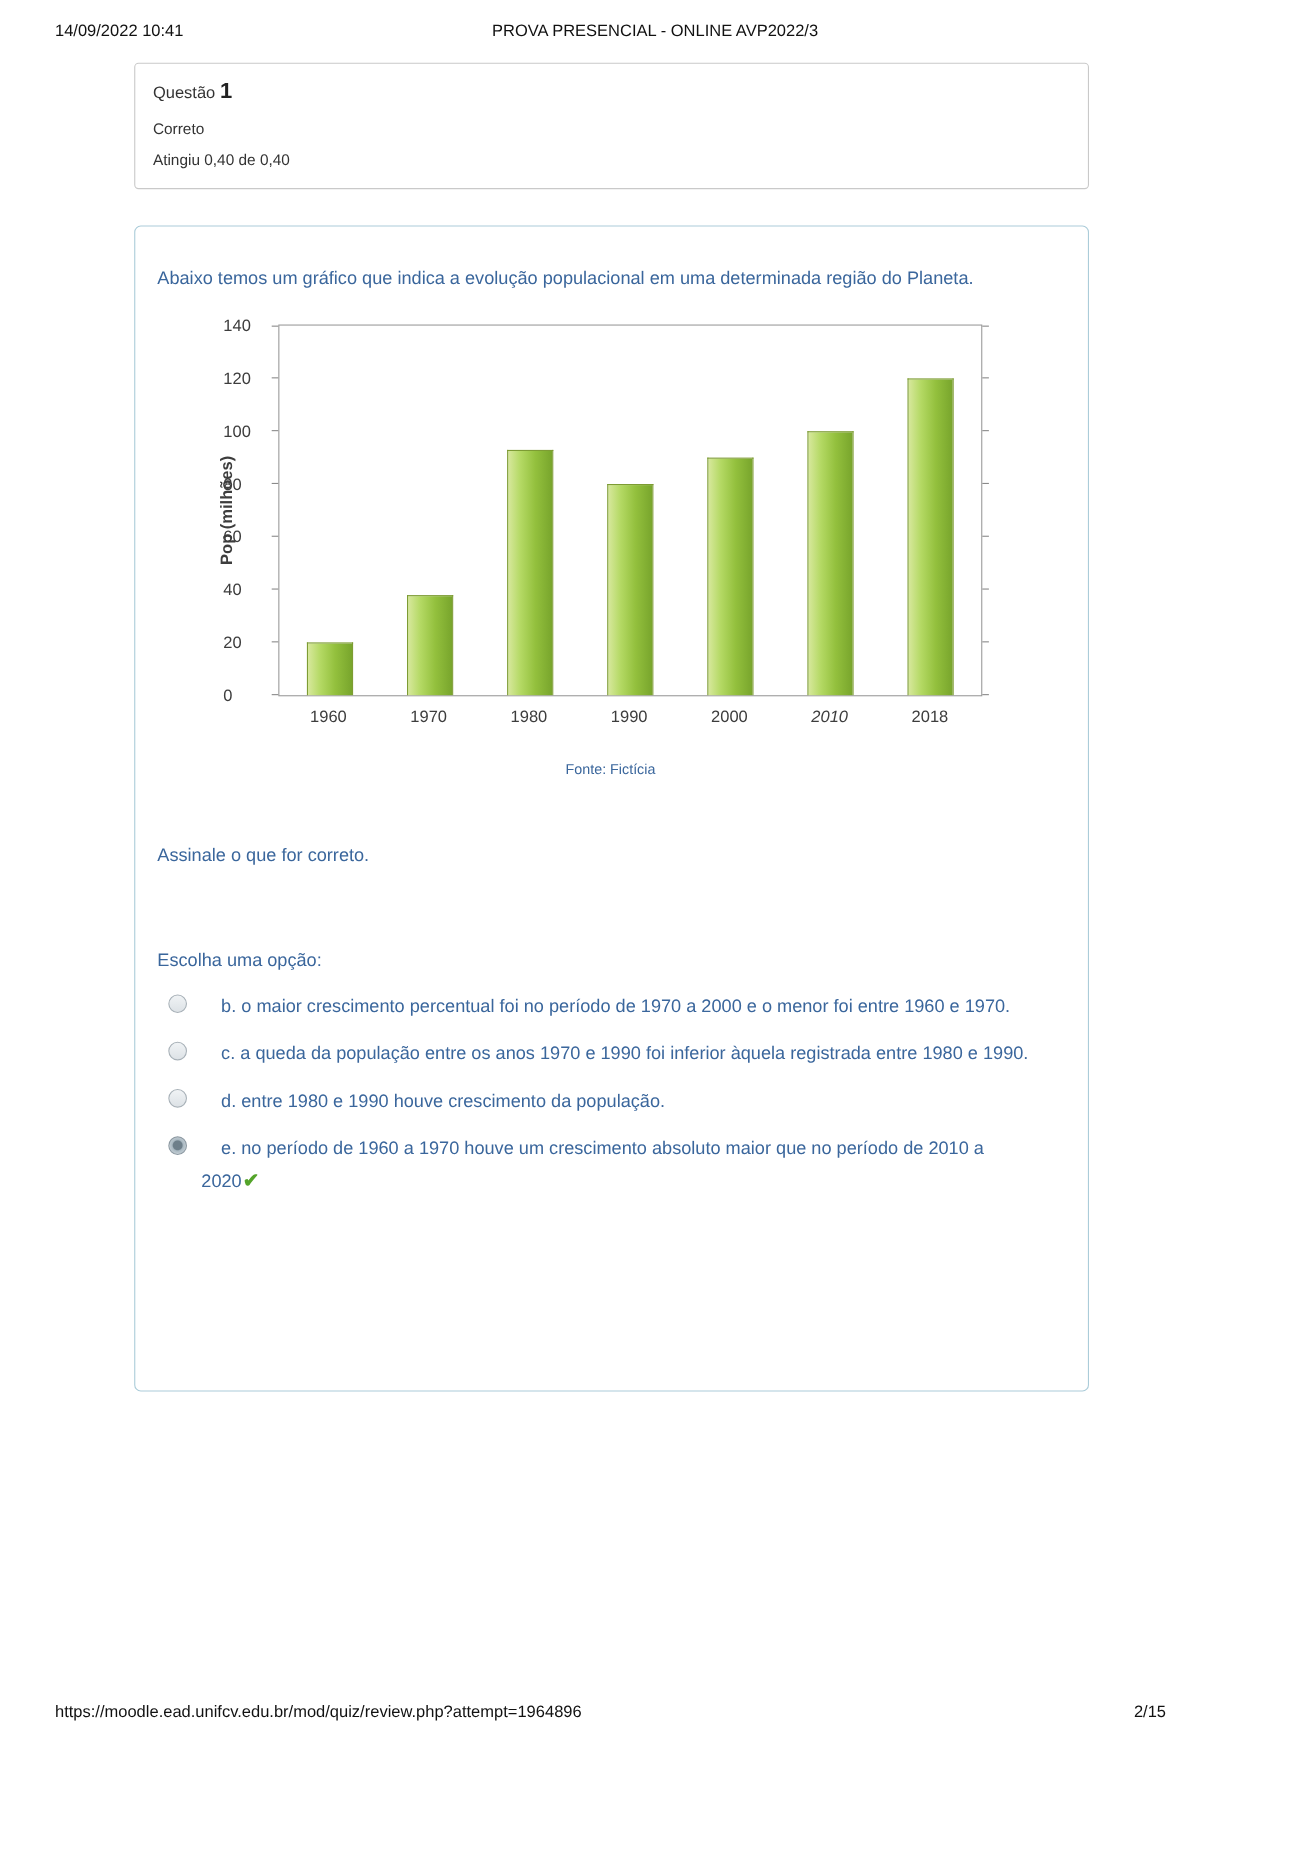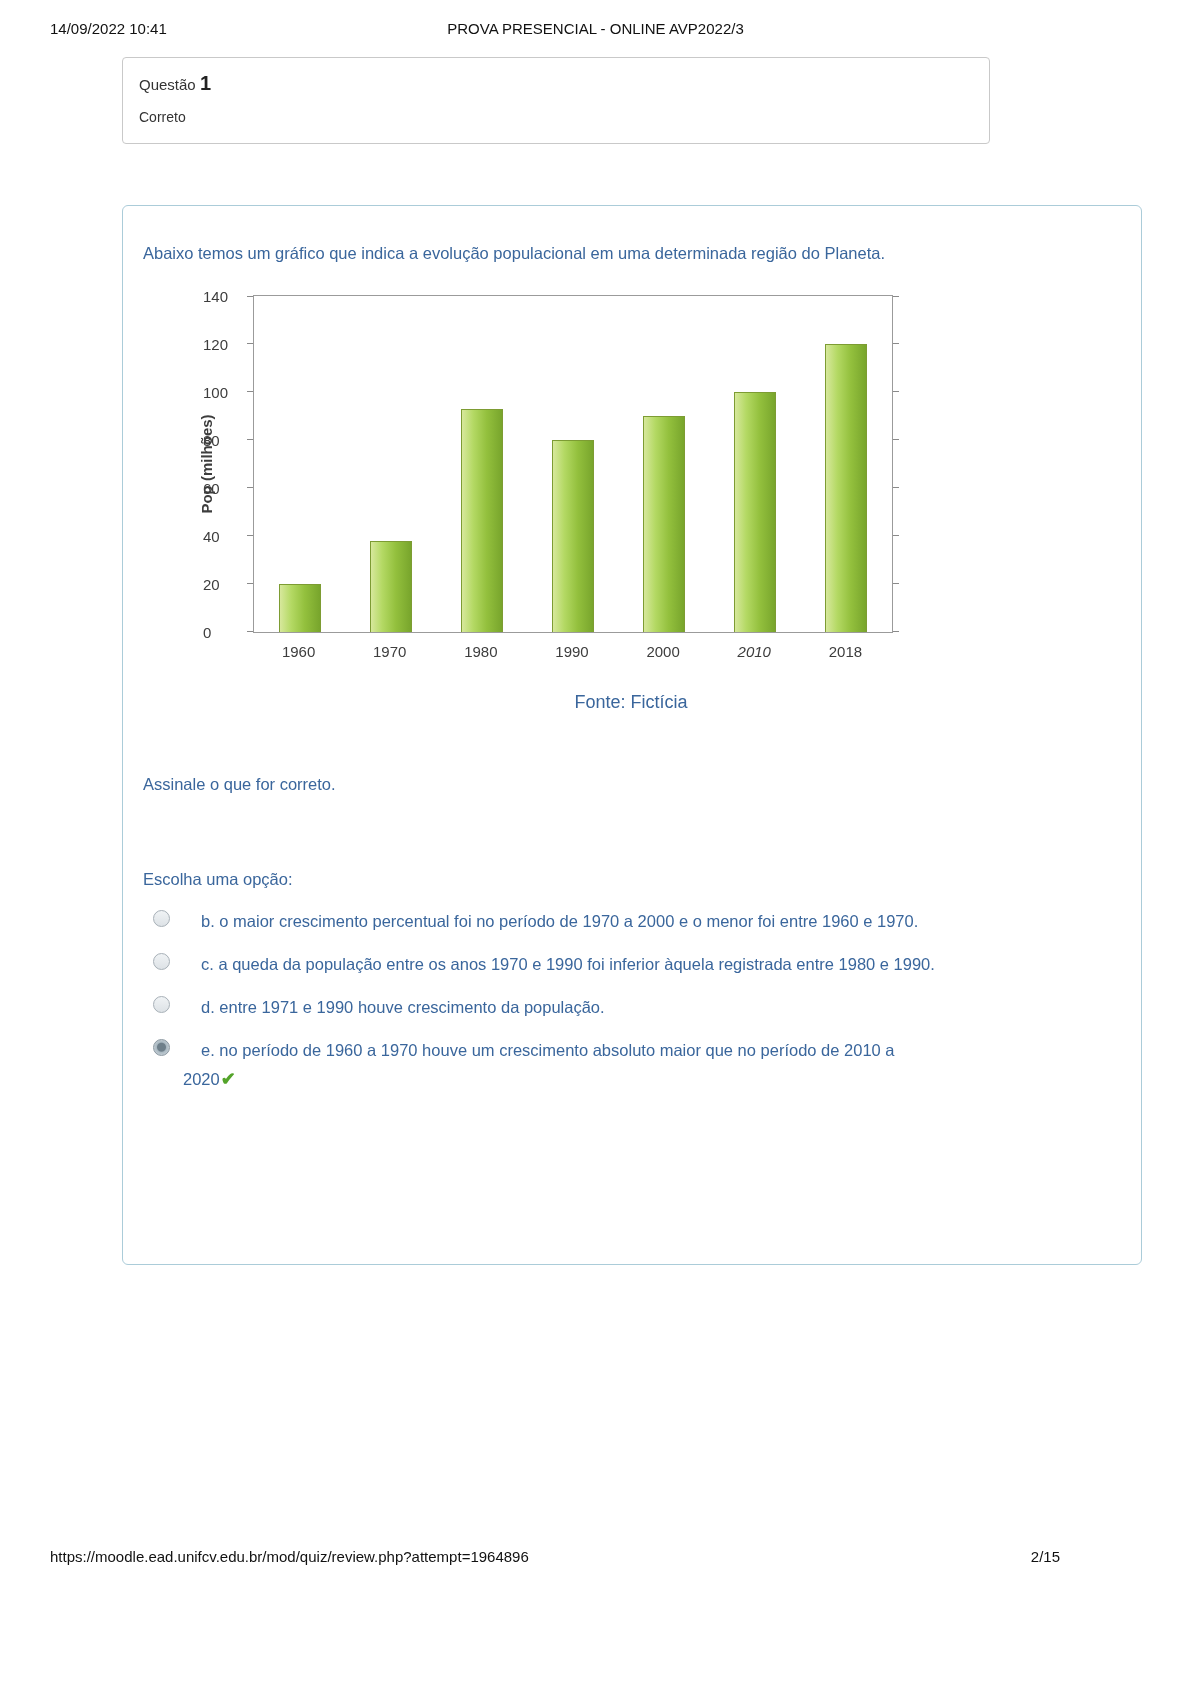--- a/index.html
+++ b/index.html
@@ -29,21 +29,21 @@
     padding: 14px 16px 18px 16px;
     color: #333;
   }
   .qinfo-title { font-size: 15px; color: #333; }
   .qinfo-number { font-size: 20px; font-weight: bold; color: #222; }
   .qinfo-status { font-size: 14px; margin-top: 14px; }
   .qinfo-grade  { font-size: 14px; margin-top: 12px; }
 
   
   .question-box {
-    position: absolute; left: 122px; top: 205px; width: 1020px; min-height: 1060px;
+    position: absolute; left: 122px; top: 205px; width: 868px; min-height: 1060px;
     border: 1px solid #abccd9; border-radius: 6px;
     padding: 34px 22px 26px 20px;
     color: #3a669c;
   }
   .q-intro { font-size: 16.5px; line-height: 1.65; max-width: 790px; color: #3a669c; }
 
   
   .chart-block { margin: 28px 0 0 110px; width: 660px; }
   .chart-area { position: relative; width: 640px; height: 338px; }
   .chart-plot {
@@ -63,21 +63,21 @@
   .tick.left { left: -7px; }
   .tick.right { right: -7px; }
   .xlabels { display: flex; width: 640px; margin-top: 10px; }
   .xtick-label { text-align: center; font-size: 15px; color: #3d3d3d; }
   .y-axis-title {
     position: absolute; left: -96px; top: 50%;
     transform: translateY(-50%) rotate(-90deg);
     transform-origin: center;
     font-size: 15px; font-weight: bold; color: #3d3d3d; white-space: nowrap;
   }
-  .chart-source { text-align: center; font-size: 18px; color: #3a669c; margin-top: 32px; }
+  .chart-source { text-align: center; font-size: 13px; color: #3a669c; margin-top: 32px; }
 
   .q-prompt { font-size: 16.5px; margin-top: 62px; color: #3a669c; }
   .q-choose { font-size: 16.5px; margin-top: 76px; color: #3a669c; }
 
   
   .options { margin-top: 18px; }
   .option { display: flex; align-items: flex-start; gap: 13px; padding-left: 10px; margin-bottom: 15px; }
   .radio {
     flex: 0 0 auto;
     width: 17px; height: 17px; border-radius: 50%;
@@ -101,20 +101,21 @@
     <span class="print-date">14/09/2022 10:41</span>
     <span class="print-title">PROVA PRESENCIAL - ONLINE AVP2022/3</span>
   </div>
 
   <div class="qinfo-box">
     <div class="qinfo-title">
       <span>Questão</span>
       <span class="qinfo-number">1</span>
     </div>
     <div class="qinfo-status">Correto</div>
+    <div class="qinfo-grade">Atingiu 0,40 de 0,40</div>
   </div>
 
   <div class="question-box">
     <p class="q-intro">Abaixo temos um gráfico que indica a evolução populacional em uma determinada região do Planeta.</p>
 
     <div class="chart-block">
       <div class="chart-area">
         <div class="y-axis-title">Pop (milhões)</div>
         <div class="ylabels">
             <div class="ytick-label" style="bottom: -9px;">0</div>
@@ -173,21 +174,21 @@
       <div class="option">
         <span class="radio"></span>
         <span class="option-text"><span>b. o maior crescimento percentual foi no período de 1970 a 2000 e o menor foi entre 1960 e 1970.</span></span>
       </div>
       <div class="option">
         <span class="radio"></span>
         <span class="option-text"><span>c. a queda da população entre os anos 1970 e 1990 foi inferior àquela registrada entre 1980 e 1990.</span></span>
       </div>
       <div class="option">
         <span class="radio"></span>
-        <span class="option-text"><span>d. entre 1971 e 1990 houve crescimento da população.</span></span>
+        <span class="option-text"><span>d. entre 1980 e 1990 houve crescimento da população.</span></span>
       </div>
       <div class="option">
         <span class="radio selected"></span>
         <span class="option-text"><span>e. no período de 1960 a 1970 houve um crescimento absoluto maior que no período de 2010 a 2020</span><span class="check-icon">✔</span></span>
       </div>
     </div>
   </div>
 
   <div class="print-footer">
     <span class="print-url">https://moodle.ead.unifcv.edu.br/mod/quiz/review.php?attempt=1964896</span>

